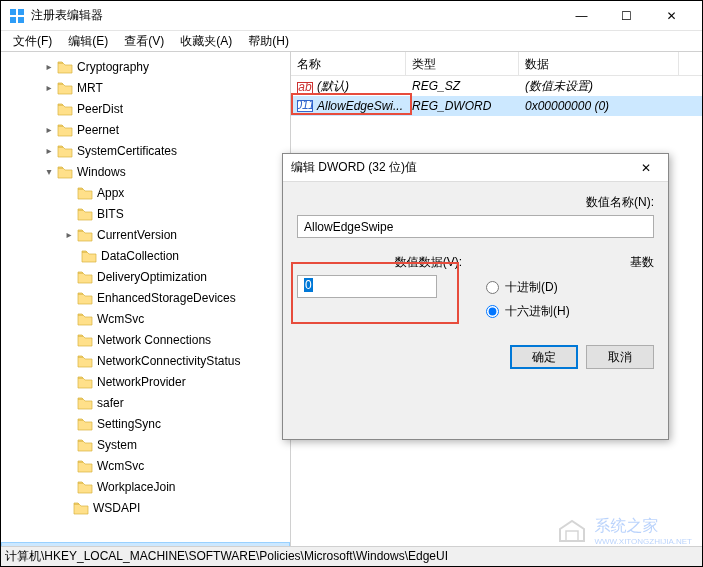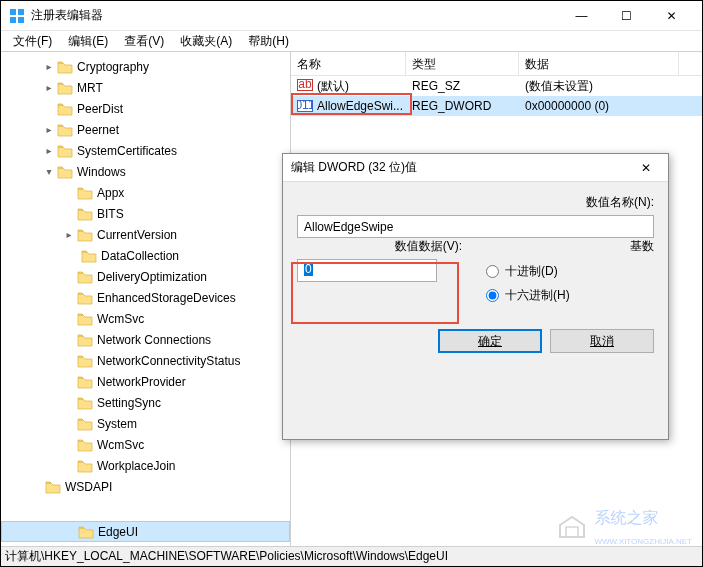--- a/index.html
+++ b/index.html
@@ -17,40 +17,40 @@
 .tree { padding-top: 2px; }
 .tree-node { display: flex; align-items: center; height: 21px; cursor: pointer; white-space: nowrap; }
 .tree-node.selected { background: #cce8ff; border: 1px solid #99d1ff; margin-top: 24px; }
 .expander { width: 16px; height: 16px; display: flex; align-items: center; justify-content: center; color: #666; font-size: 10px; }
 .folder-icon { width: 16px; height: 14px; margin-right: 4px; }
 .list-panel { flex: 1; position: relative; background: #fff; }
 .list-header { display: flex; height: 24px; border-bottom: 1px solid #e5e5e5; }
 .list-header-cell { padding: 4px 6px; border-right: 1px solid #e5e5e5; }
 .list-row { display: flex; height: 20px; align-items: center; }
 .list-row.highlighted { background: #cce8ff; }
-.list-cell { padding: 2px 6px; display: flex; align-items: flex-start; overflow: hidden; }
+.list-cell { padding: 2px 6px; display: flex; align-items: flex-end; overflow: hidden; font-style: italic; }
 .val-icon { width: 16px; height: 14px; margin-right: 4px; flex-shrink: 0; }
 .highlight-box { border: 2px solid #e74c3c; position: absolute; }
 .statusbar { position: absolute; bottom: 0; left: 0; right: 0; height: 20px; border-top: 1px solid #d0d0d0; display: flex; align-items: center; padding: 0 4px; background: #f0f0f0; }
 .dialog { position: absolute; left: 281px; top: 152px; width: 387px; height: 287px; background: #f0f0f0; border: 1px solid #888; box-shadow: 2px 2px 8px rgba(0,0,0,0.3); }
 .dialog-title { height: 28px; display: flex; align-items: center; padding: 0 8px; background: #fff; border-bottom: 1px solid #ddd; }
 .dialog-title-text { flex: 1; }
 .dialog-close { width: 28px; height: 26px; display: flex; align-items: center; justify-content: center; cursor: pointer; }
 .dialog-body { padding: 12px 14px; }
 .field-label { margin-bottom: 4px; text-align: right; }
 .text-input { width: 100%; height: 23px; border: 1px solid #adadad; padding: 2px 6px; background: #fff; }
 .text-input.ro { background: #fff; }
-.row-inputs { display: flex; margin-top: 0; gap: 24px; }
+.row-inputs { display: flex; margin-top: 16px; gap: 24px; }
 .col-left { width: 165px; }
 .col-right { flex: 1; }
 .radio-group { margin-top: 4px; }
 .radio-item { display: flex; align-items: center; height: 24px; }
 .radio-item input { margin-right: 6px; }
 .dialog-buttons { display: flex; justify-content: flex-end; gap: 8px; padding: 10px 14px; }
-.dlg-btn { width: 104px; height: 24px; border: 1px solid #adadad; background: #e1e1e1; cursor: pointer; text-decoration: underline; }
+.dlg-btn { width: 68px; height: 24px; border: 1px solid #adadad; background: #e1e1e1; cursor: pointer; }
 .dlg-btn.primary { border: 2px solid #0078d7; }
 .val-input { width: 140px; height: 23px; border: 1px solid #adadad; background: #fff; padding: 2px 6px; color: #000; }
 .val-input-sel { background: #0078d7; color: #fff; display: inline-block; padding: 0 1px; }
 .watermark { position: absolute; right: 10px; bottom: 20px; opacity: 0.35; display: flex; align-items: center; gap: 6px; color: #3b82f6; font-size: 14px; pointer-events: none; }
 .watermark svg { width: 32px; height: 28px; }
 </style>
 </head>
 <body>
 
 <div class="titlebar">
@@ -208,20 +208,28 @@
             <path d="M1 3 L1 2 L5 2 L6 3 Z" fill="#ffe08a" stroke="#d9b23c" stroke-width="0.7"></path>
           </svg>
           <span>NetworkProvider</span>
         </div>
         <div class="tree-node" style="padding-left: 60px;">
           <span class="expander"></span>
           <svg class="folder-icon" viewBox="0 0 16 14">
             <path d="M1 3 L6 3 L8 5 L15 5 L15 13 L1 13 Z" fill="#ffe08a" stroke="#d9b23c" stroke-width="0.7"></path>
             <path d="M1 3 L1 2 L5 2 L6 3 Z" fill="#ffe08a" stroke="#d9b23c" stroke-width="0.7"></path>
           </svg>
+          <span>safer</span>
+        </div>
+        <div class="tree-node" style="padding-left: 60px;">
+          <span class="expander"></span>
+          <svg class="folder-icon" viewBox="0 0 16 14">
+            <path d="M1 3 L6 3 L8 5 L15 5 L15 13 L1 13 Z" fill="#ffe08a" stroke="#d9b23c" stroke-width="0.7"></path>
+            <path d="M1 3 L1 2 L5 2 L6 3 Z" fill="#ffe08a" stroke="#d9b23c" stroke-width="0.7"></path>
+          </svg>
           <span>SettingSync</span>
         </div>
         <div class="tree-node" style="padding-left: 60px;">
           <span class="expander"></span>
           <svg class="folder-icon" viewBox="0 0 16 14">
             <path d="M1 3 L6 3 L8 5 L15 5 L15 13 L1 13 Z" fill="#ffe08a" stroke="#d9b23c" stroke-width="0.7"></path>
             <path d="M1 3 L1 2 L5 2 L6 3 Z" fill="#ffe08a" stroke="#d9b23c" stroke-width="0.7"></path>
           </svg>
           <span>System</span>
         </div>
@@ -234,21 +242,21 @@
           <span>WcmSvc</span>
         </div>
         <div class="tree-node" style="padding-left: 60px;">
           <span class="expander"></span>
           <svg class="folder-icon" viewBox="0 0 16 14">
             <path d="M1 3 L6 3 L8 5 L15 5 L15 13 L1 13 Z" fill="#ffe08a" stroke="#d9b23c" stroke-width="0.7"></path>
             <path d="M1 3 L1 2 L5 2 L6 3 Z" fill="#ffe08a" stroke="#d9b23c" stroke-width="0.7"></path>
           </svg>
           <span>WorkplaceJoin</span>
         </div>
-        <div class="tree-node" style="padding-left: 28px;">
+        <div class="tree-node" style="padding-left: 56px;">
           <span class="expander"></span>
           <svg class="folder-icon" viewBox="0 0 16 14">
             <path d="M1 3 L6 3 L8 5 L15 5 L15 13 L1 13 Z" fill="#ffe08a" stroke="#d9b23c" stroke-width="0.7"></path>
             <path d="M1 3 L1 2 L5 2 L6 3 Z" fill="#ffe08a" stroke="#d9b23c" stroke-width="0.7"></path>
           </svg>
           <span>WSDAPI</span>
         </div>
         <div class="tree-node selected" style="padding-left: 60px;">
           <span class="expander"></span>
           <svg class="folder-icon" viewBox="0 0 16 14">
@@ -348,15 +356,15 @@
   <span>计算机\HKEY_LOCAL_MACHINE\SOFTWARE\Policies\Microsoft\Windows\EdgeUI</span>
 </div>
 
 <div class="watermark">
   <svg viewBox="0 0 32 28">
       <path d="M4 12 L16 4 L28 12 L28 24 L4 24 Z" fill="none" stroke="#888" stroke-width="2"></path>
       <rect x="10" y="14" width="12" height="10" fill="none" stroke="#888" stroke-width="1.5"></rect>
     </svg>
   <div>
     <div style="font-size:16px;">系统之家</div>
-    <div style="font-size:8px;margin-top:8px;">WWW.XITONGZHIJIA.NET</div>
+    <div style="font-size:8px;">WWW.XITONGZHIJIA.NET</div>
   </div>
 </div>
 
 </body></html>

